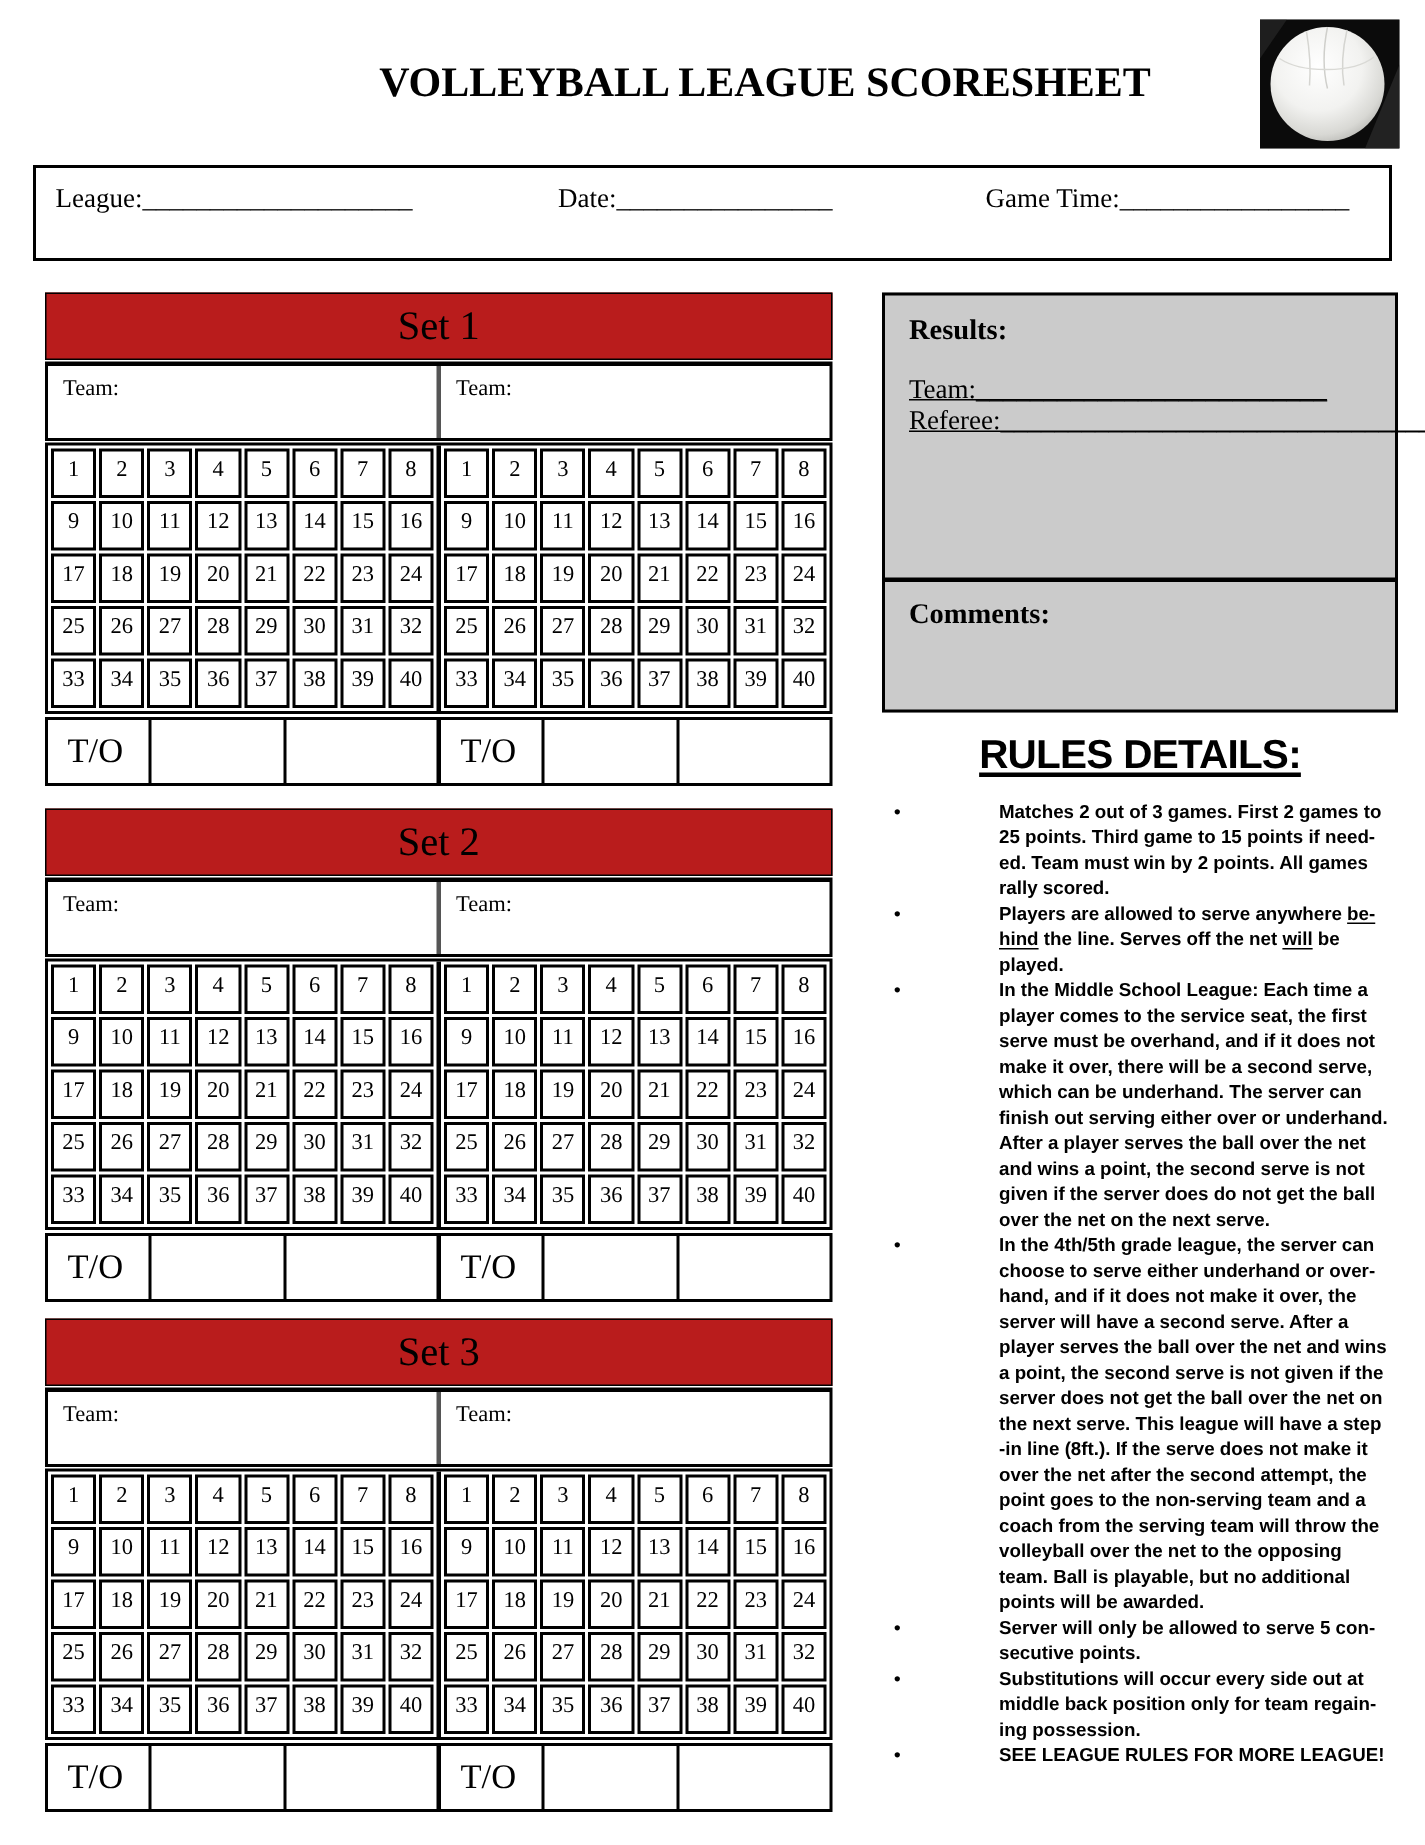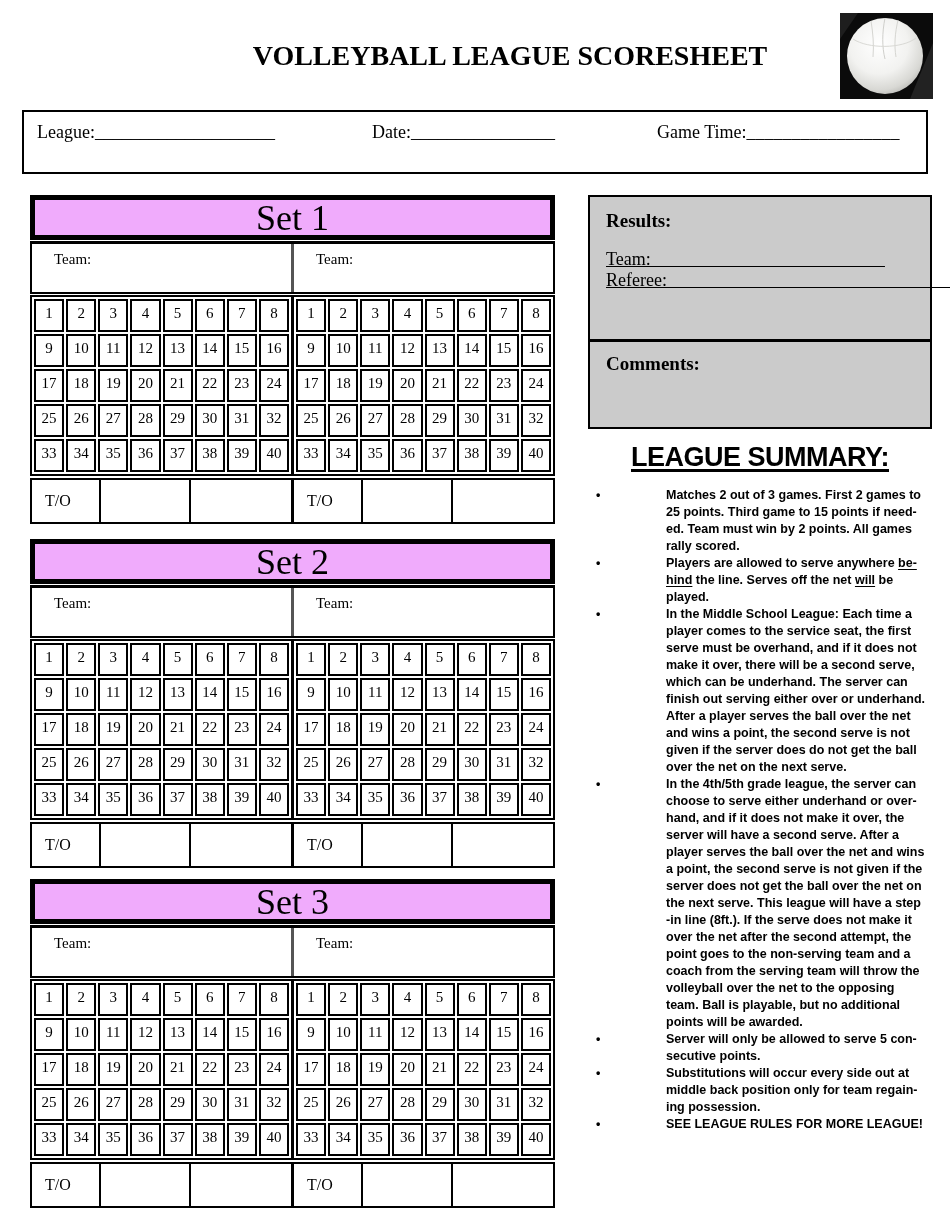--- a/index.html
+++ b/index.html
@@ -28,44 +28,44 @@
   
   .infobar { position:absolute; left:22px; top:110px; width:906px; height:64px;
     border:2px solid #000; background:#fff; }
   .infobar span { position:absolute; top:10px; font-size:18px; }
   .if-league { left:13px; }
   .if-date { left:348px; }
   .if-time { left:633px; }
 
   
   .set-block { position:absolute; left:30px; width:525px; }
-  .set-header { height:45px; background:#f0abfc; border:5px solid #000000;
+  .set-header { height:45px; background:#b91c1c; border:1px solid #000000;
     display:flex; align-items:center; justify-content:center;
-    font-size:36px; }
+    font-size:27px; }
   .team-row { display:flex; border:2px solid #000; border-top-width:3px; margin-top:1px; height:53px; background:#fff; }
-  .team-cell { flex:1; padding:7px 22px; font-size:15px; }
+  .team-cell { flex:1; padding:7px 10px; font-size:15px; }
   .team-cell.left { border-right:3px solid #555; }
   .score-grid { display:flex; border:2px solid #000; margin-top:1px; background:#fff; }
   .grid-half { flex:1; display:grid; grid-template-columns:repeat(8,1fr); gap:2px; padding:2px; }
   .grid-divider { width:3px; background:#000; }
   .num-cell { border:2px solid #000; height:33px; display:flex;
     align-items:flex-start; justify-content:center; padding-top:4px;
     font-size:15px; background:#fff; }
   .to-row { display:flex; border:2px solid #000; margin-top:2px; height:46px; background:#fff; }
   .to-half { flex:1; display:flex; }
   .to-divider { width:3px; background:#000; }
   .to-label { width:26.5%; border-right:2px solid #000; display:flex;
-    align-items:center; padding-left:13px; font-size:16px; }
+    align-items:center; padding-left:13px; font-size:23px; }
   .to-box-a { width:35%; border-right:2px solid #000; }
   .to-box-b { flex:1; }
 
   
   .right-col { position:absolute; left:588px; top:195px; width:344px; }
   .results-box { border:2px solid #000; background:#cbcbcb; }
-  .results-main { height:142px; padding:13px 16px; }
+  .results-main { height:188px; padding:13px 16px; }
   .results-heading { font-size:19px; font-weight:bold; }
   .results-line { font-size:18px;text-decoration:underline; }
   .rl-team { margin-top:17px; }
   .rl-wonby { margin-top:14px; }
   .rl-referee { }
   .comments-sec { border-top:3px solid #000; height:88px; padding:11px 16px; }
   .comments-heading { font-size:19px; font-weight:bold; }
 
   .rules-heading { margin-top:13px; text-align:center;
     font-family:"Liberation Sans", sans-serif; font-weight:bold; font-size:27px;
@@ -442,21 +442,21 @@
       <div class="results-main">
         <div class="results-heading">Results:</div>
         <div class="results-line rl-team">Team:__________________________</div>
         <div class="results-line rl-referee">Referee:________________________________</div>
       </div>
       <div class="comments-sec">
         <div class="comments-heading">Comments:</div>
       </div>
     </div>
 
-    <div class="rules-heading">LEAGUE SUMMARY:</div>
+    <div class="rules-heading">RULES DETAILS:</div>
     <div class="rules-list" id="rules-list">
         <div class="rule-item">
           <span class="rule-bullet">•</span>
           <span class="rule-text"><span>Matches 2 out of 3 games.  First 2 games to
 25 points.  Third game to 15 points if need-
 ed.  Team must win by 2 points.  All games
 rally scored.</span></span>
         </div>
         <div class="rule-item">
           <span class="rule-bullet">•</span>

